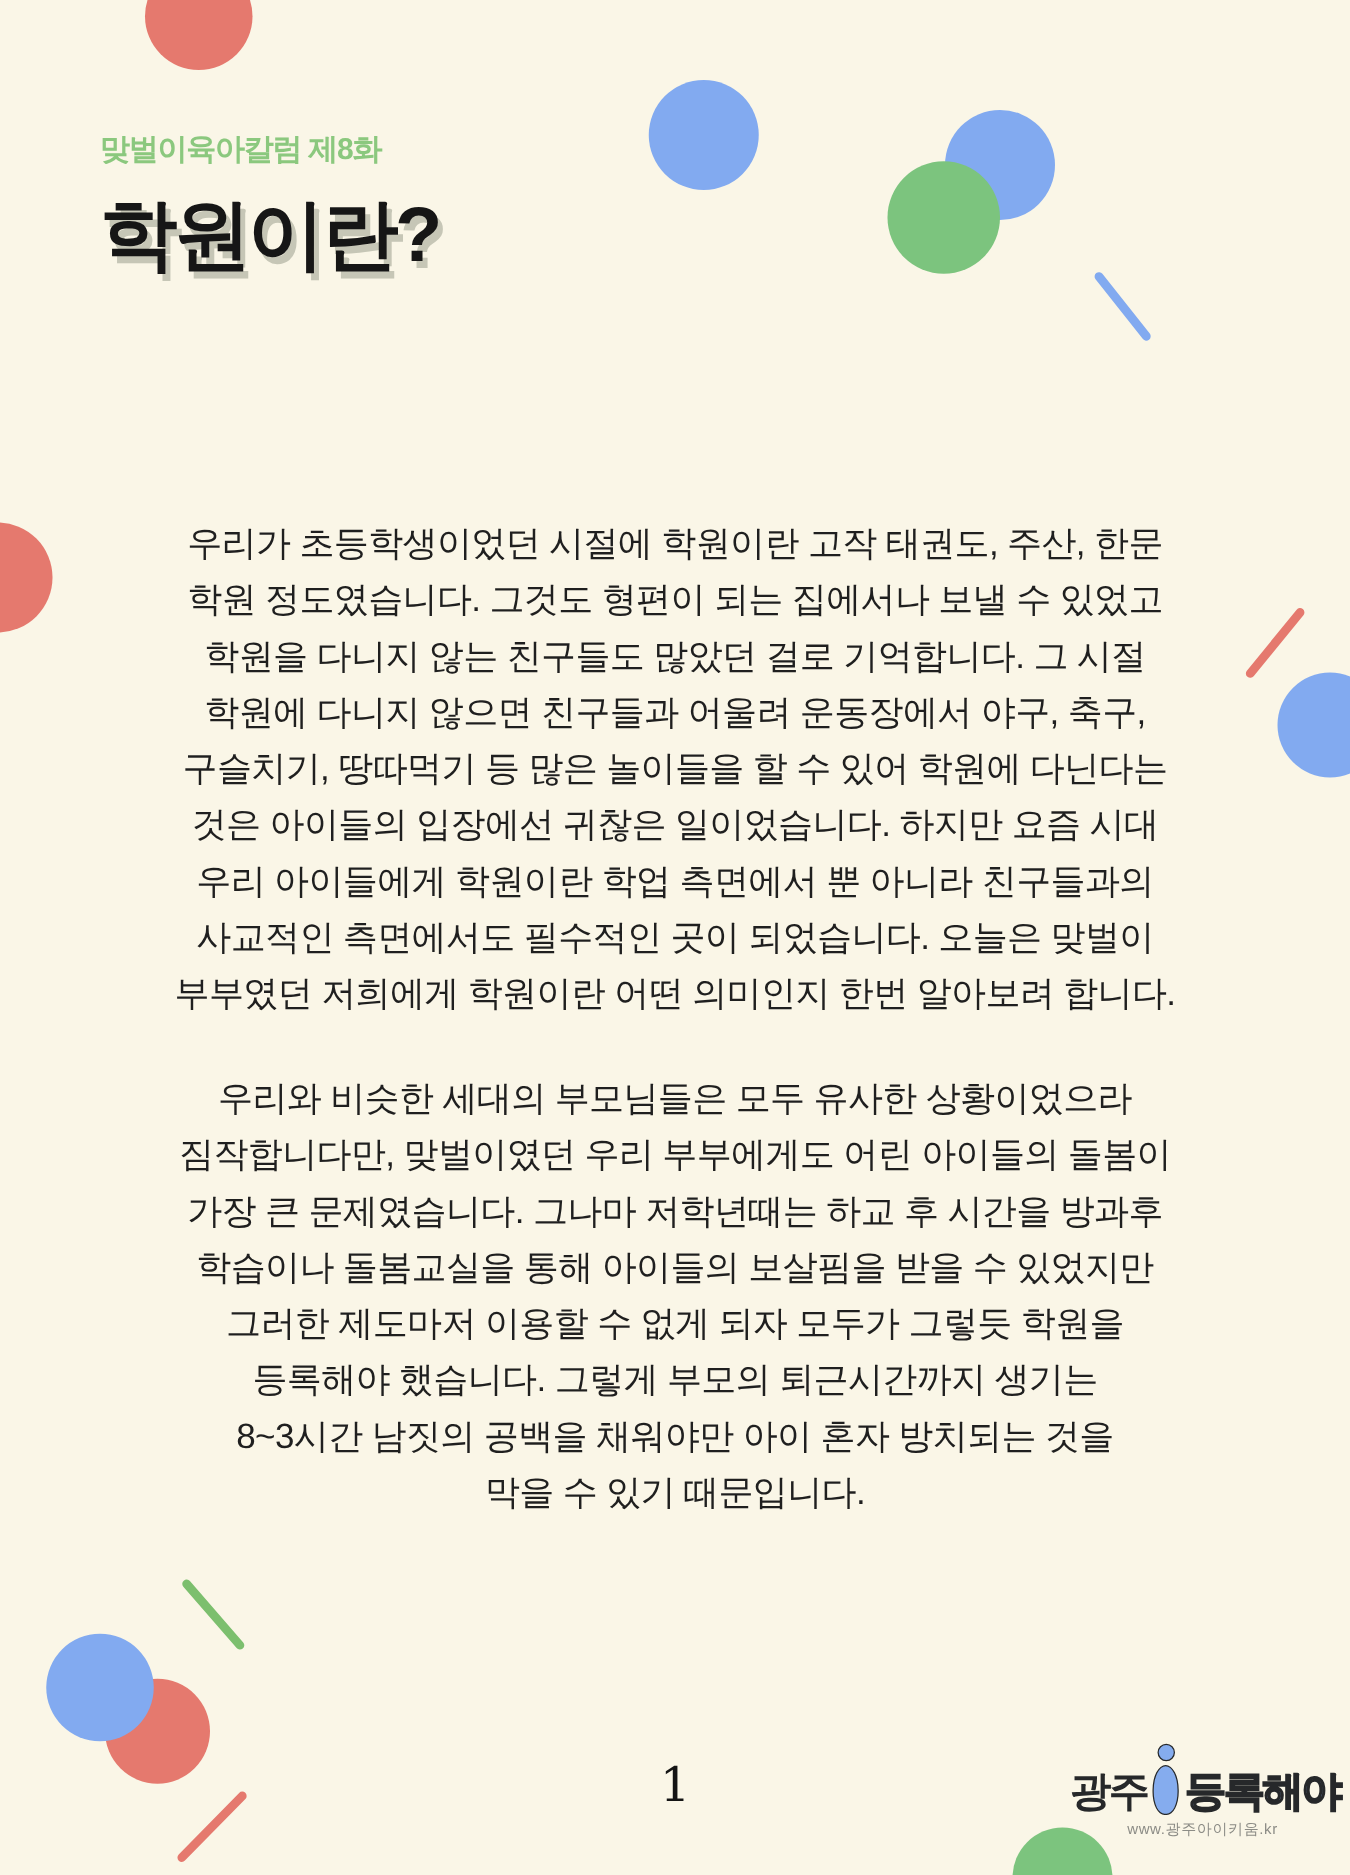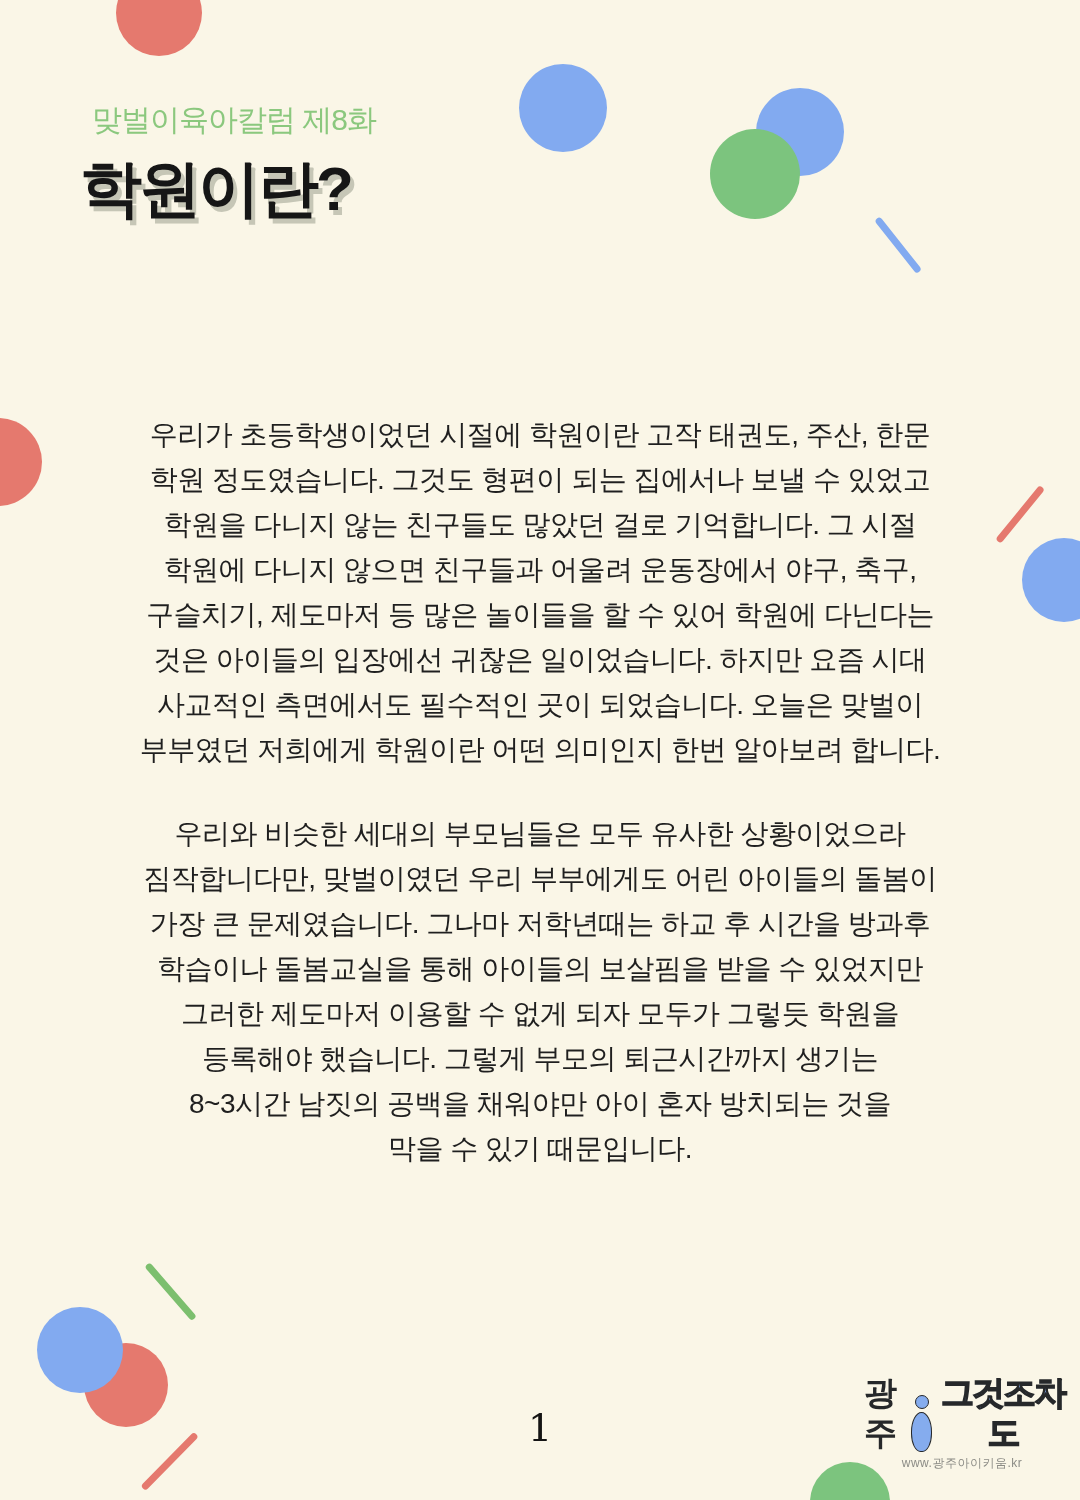--- a/index.html
+++ b/index.html
@@ -36,22 +36,22 @@
   .dec-red-line-r   {left:998px; top:538px;  width:70px; background:var(--coral); transform:rotate(-50.8deg);}
   .dec-blue-right   {left:1022px;top:538px;  width:84px; height:84px; background:var(--blue);}
   .dec-green-line-bl{left:147px; top:1261px; width:72px; background:#7CBF6E; transform:rotate(49deg);}
   .dec-blue-bl      {left:37px;  top:1307px; width:86px; height:86px; background:var(--blue); z-index:2;}
   .dec-red-bl       {left:84px;  top:1343px; width:84px; height:84px; background:var(--coral); z-index:1;}
   .dec-red-line-bl  {left:143px; top:1485px; width:76px; background:var(--coral); transform:rotate(-45.5deg);}
   .dec-green-bottom {left:810px; top:1462px; width:80px; height:80px; background:var(--green);}
 
   .header{position:absolute; left:80px; top:102px; z-index:3;}
   .subtitle{
-    font-size:30px; font-weight:normal; color:var(--sub-green);
-    line-height:36px; letter-spacing:-1px;margin-left:12px;
+    font-size:24px; font-weight:bold; color:var(--sub-green);
+    line-height:36px; letter-spacing:-1px;
   }
   .title{
     margin-top:16px;
     font-size:62px; font-weight:900; color:var(--title-black);
     line-height:70px; letter-spacing:-3px;
     text-shadow:4px 5px 0 var(--title-shadow);
   }
 
   .body-text{
     position:absolute; left:50%; top:412px; transform:translateX(-50%);
@@ -124,22 +124,23 @@
     <div>학원이란?</div>
   </h1>
 </header>
 
 <main class="body-text">
   <p class="para para-1">
     <span class="tline">우리가 초등학생이었던 시절에 학원이란 고작 태권도, 주산, 한문</span>
     <span class="tline">학원 정도였습니다. 그것도 형편이 되는 집에서나 보낼 수 있었고</span>
     <span class="tline">학원을 다니지 않는 친구들도 많았던 걸로 기억합니다. 그 시절</span>
     <span class="tline">학원에 다니지 않으면 친구들과 어울려 운동장에서 야구, 축구,</span>
-    <span class="tline">구슬치기, 제도마저 등 많은 놀이들을 할 수 있어 학원에 다닌다는</span>
+    <span class="tline">구슬치기, 땅따먹기 등 많은 놀이들을 할 수 있어 학원에 다닌다는</span>
     <span class="tline">것은 아이들의 입장에선 귀찮은 일이었습니다. 하지만 요즘 시대</span>
+    <span class="tline">우리 아이들에게 학원이란 학업 측면에서 뿐 아니라 친구들과의</span>
     <span class="tline">사교적인 측면에서도 필수적인 곳이 되었습니다. 오늘은 맞벌이</span>
     <span class="tline">부부였던 저희에게 학원이란 어떤 의미인지 한번 알아보려 합니다.</span>
   </p>
   <p class="para para-2">
     <span class="tline">우리와 비슷한 세대의 부모님들은 모두 유사한 상황이었으라</span>
     <span class="tline">짐작합니다만, 맞벌이였던 우리 부부에게도 어린 아이들의 돌봄이</span>
     <span class="tline">가장 큰 문제였습니다. 그나마 저학년때는 하교 후 시간을 방과후</span>
     <span class="tline">학습이나 돌봄교실을 통해 아이들의 보살핌을 받을 수 있었지만</span>
     <span class="tline">그러한 제도마저 이용할 수 없게 되자 모두가 그렇듯 학원을</span>
     <span class="tline">등록해야 했습니다. 그렇게 부모의 퇴근시간까지 생기는</span>
@@ -150,16 +151,16 @@
 
 <div class="page-number">1</div>
 
 <div class="logo">
   <div class="logo-row">
     <span class="logo-gwangju">광주</span>
     <span class="logo-person">
       <span class="head"></span>
       <span class="torso"></span>
     </span>
-    <span class="logo-ikium">그것조차도</span>
+    <span class="logo-ikium">등록해야</span>
   </div>
   <div class="logo-url">www.광주아이키움.kr</div>
 </div>
 
 </body></html>

